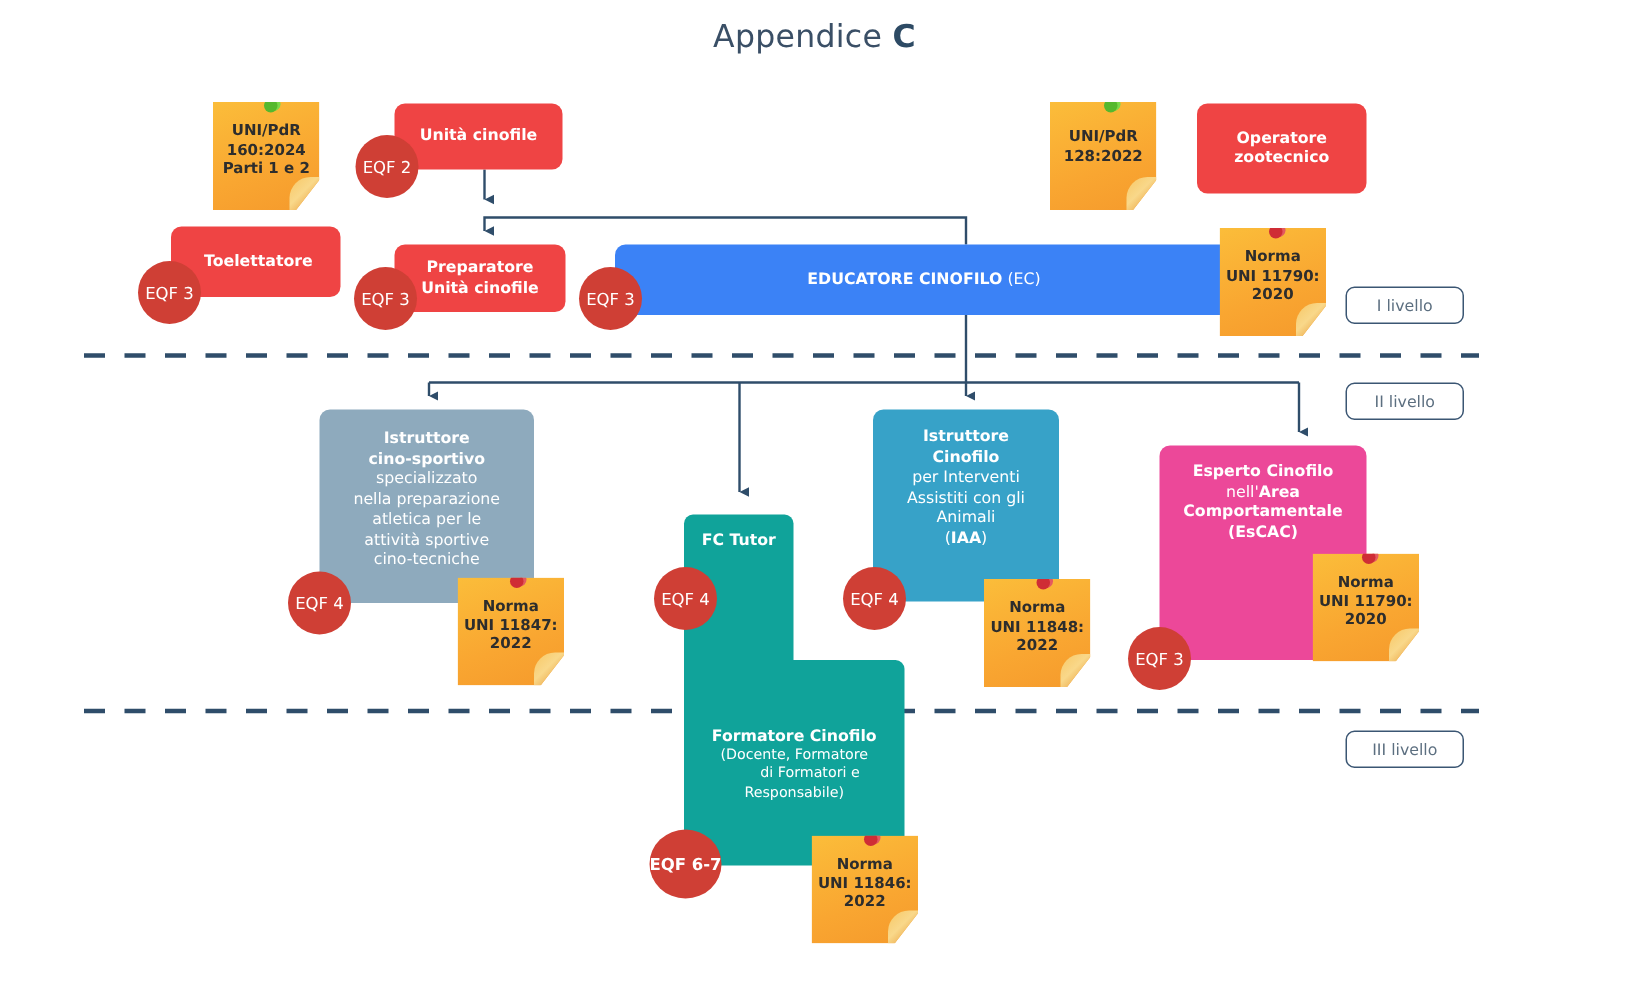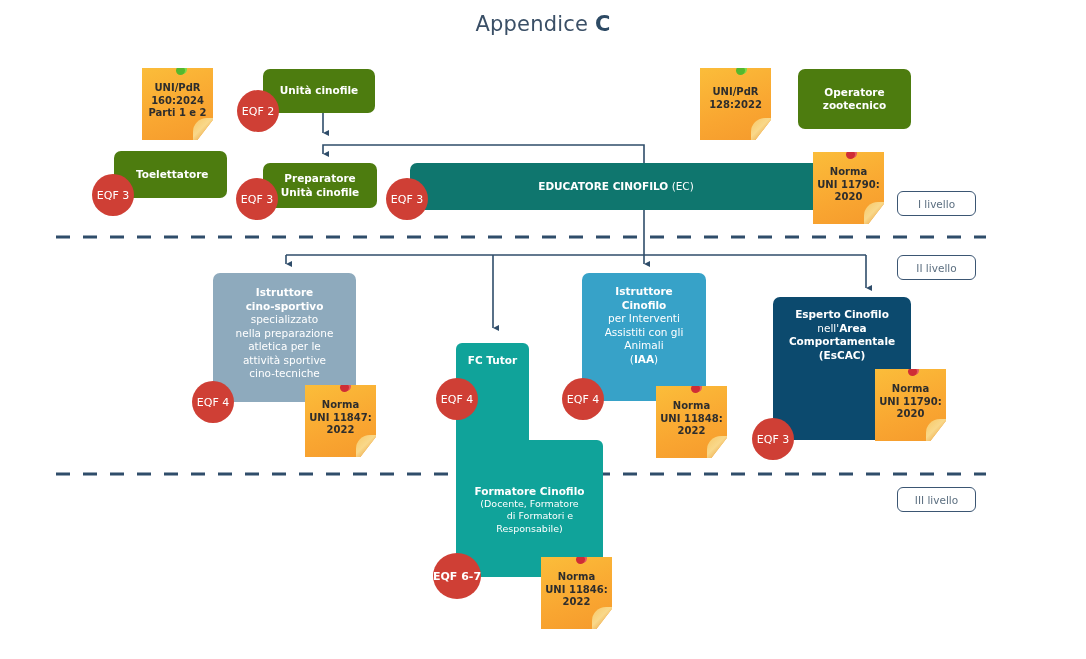--- a/index.html
+++ b/index.html
@@ -4,25 +4,25 @@
 <style>
   * { box-sizing: border-box; margin: 0; padding: 0; }
   html, body { width: 1086px; height: 659px; background: #ffffff; overflow: hidden; }
   body { position: relative; font-family: "DejaVu Sans", "Liberation Sans", sans-serif; }
   .abs { position: absolute; }
   .title { left: 0; width: 1086px; top: 12px; text-align: center; font-size: 21px; color: #3a4f66; letter-spacing: 0.2px; }
   .title b { color: #2d4a64; font-weight: bold; }
   svg.lines { position: absolute; left: 0; top: 0; width: 1086px; height: 659px; }
   .box { position: absolute; border-radius: 7px; color: #ffffff; display: flex; flex-direction: column; align-items: center; text-align: center; font-size: 10.5px; line-height: 13.5px; }
   .box.center { justify-content: center; }
-  .box.dark { background: #4d7c0f; }
-  .box.steel { background: #0f766e; }
+  .box.dark { background: #ef4444; }
+  .box.steel { background: #3b82f6; }
   .box.grey { background: #8eaabd; }
   .box.cyan { background: #37a2c8; }
-  .box.slate { background: #0c4a6e; }
+  .box.slate { background: #ec4899; }
   .box b, .bold { font-weight: bold; }
   .teal { background: #10a39a; position: absolute; }
   .eqf { position: absolute; width: 42px; height: 42px; border-radius: 50%; background: #cf3f35; color: #ffffff; font-size: 11px; display: flex; align-items: center; justify-content: center; white-space: nowrap; }
   .sticky { position: absolute; width: 71px; height: 72px; background: linear-gradient(160deg, #fbbd3a 0%, #f9a631 60%, #f59a2c 100%); color: #2d2d2d; font-size: 10px; font-weight: bold; line-height: 12.5px; text-align: center; padding-top: 14px; clip-path: polygon(0 0, 100% 0, 100% 72%, 78% 100%, 0 100%); }
   .sticky .curl { position: absolute; right: 0; bottom: 0; width: 20px; height: 22px; background: linear-gradient(135deg, #f7c765 0%, #f9d88a 45%, #e48d23 100%); border-top-left-radius: 14px; }
   .pin { position: absolute; width: 9px; height: 9px; border-radius: 50%; }
   .pin.green { background: #55b82e; box-shadow: 2px -1px 0 #7cd94a; }
   .pin.red { background: #cf2d35; box-shadow: 2px -1px 0 #e45a5f; }
   .level { position: absolute; width: 79px; height: 25px; border: 1.6px solid #3b5673; border-radius: 6px; color: #5c6f80; font-size: 10.5px; display: flex; align-items: center; justify-content: center; background: #fff; }
 </style>

